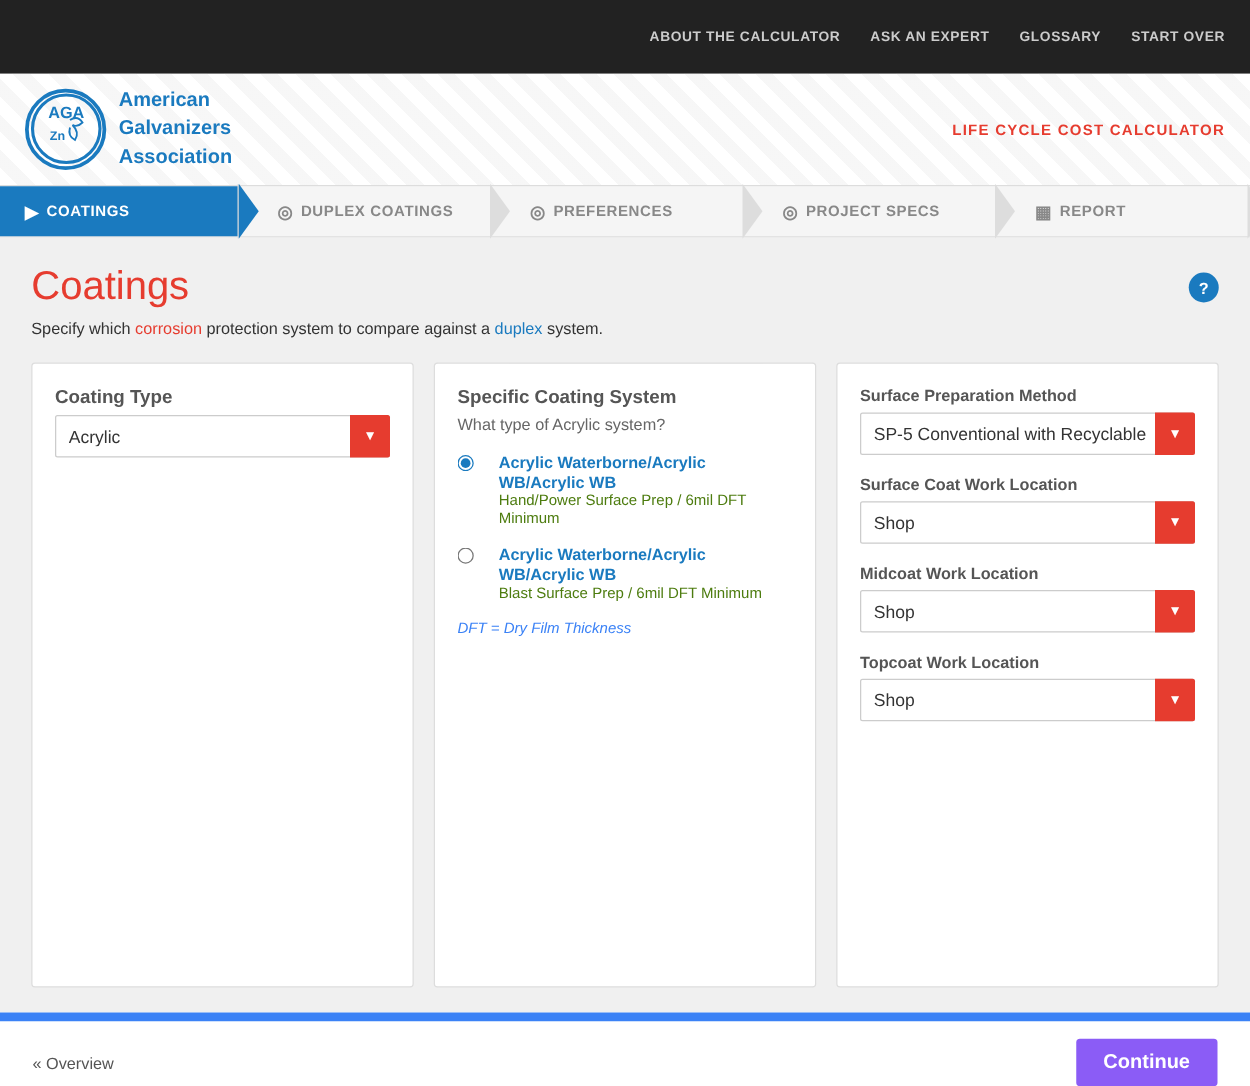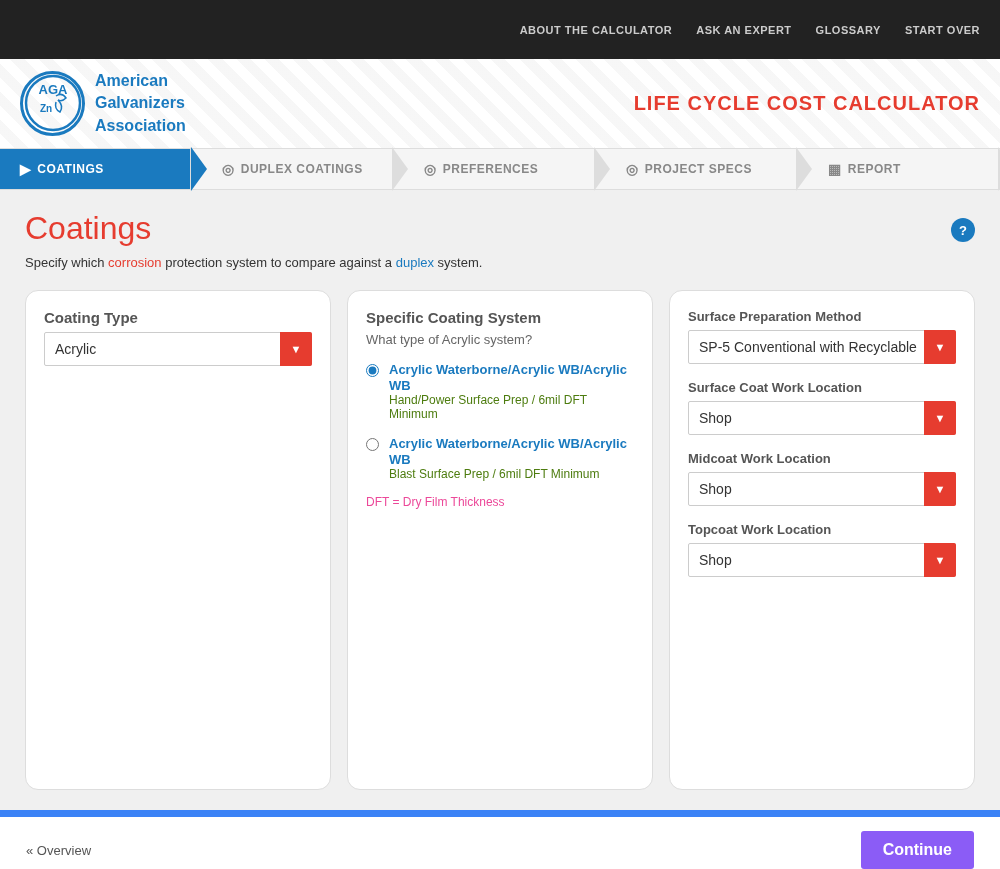--- a/index.html
+++ b/index.html
@@ -62,21 +62,21 @@
       position: relative;
     }
     .org-name {
       color: #1a7abf;
       font-size: 16px;
       font-weight: bold;
       line-height: 1.4;
     }
     .calculator-title {
       color: #e63c2f;
-      font-size: 20px;
+      font-size: 12px;
       font-weight: bold;
       letter-spacing: 1px;
       text-transform: uppercase;
     }
 
     
     .breadcrumb-nav {
       display: flex;
       background: #f5f5f5;
       border-bottom: 1px solid #ddd;
@@ -172,21 +172,21 @@
 
     
     .cards-row {
       display: flex;
       gap: 16px;
       align-items: flex-start;
     }
     .card {
       background: white;
       border: 1px solid #ddd;
-      border-radius: 13px;
+      border-radius: 3px;
       padding: 18px;
       flex: 1;
       min-height: 500px;
     }
     .card-title {
       font-size: 15px;
       font-weight: bold;
       color: #555;
       margin-bottom: 6px;
     }
@@ -230,38 +230,39 @@
       content: '▼';
       color: white;
       font-size: 11px;
     }
 
     
     .radio-option {
       display: flex;
       align-items: flex-start;
       margin-bottom: 14px;
-      gap: 10px;
+      gap: 20px;
     }
     .radio-option input[type="radio"] {
       margin-top: 3px;
       accent-color: #1a7abf;
     }
     .radio-option-content .radio-label {
       font-size: 13px;
       font-weight: bold;
       color: #1a7abf;
     }
     .radio-option-content .radio-desc {
       font-size: 12px;
       color: #4d7c0f;
     }
     .dft-note {
       font-size: 12px;
-      color: #ec4899;
+      color: #3b82f6;
+      font-style: italic;
       margin-top: 8px;
     }
 
     
     .field-group {
       margin-bottom: 16px;
     }
     .field-label {
       font-size: 13px;
       font-weight: bold;

